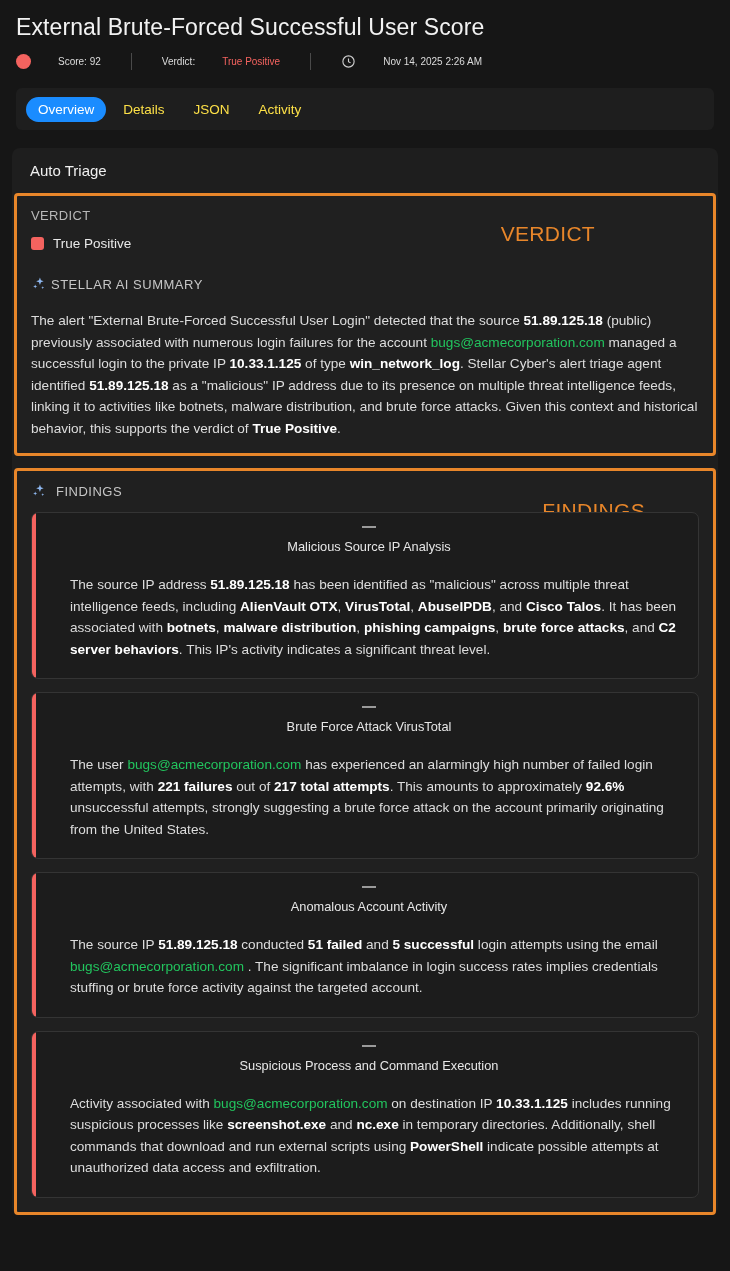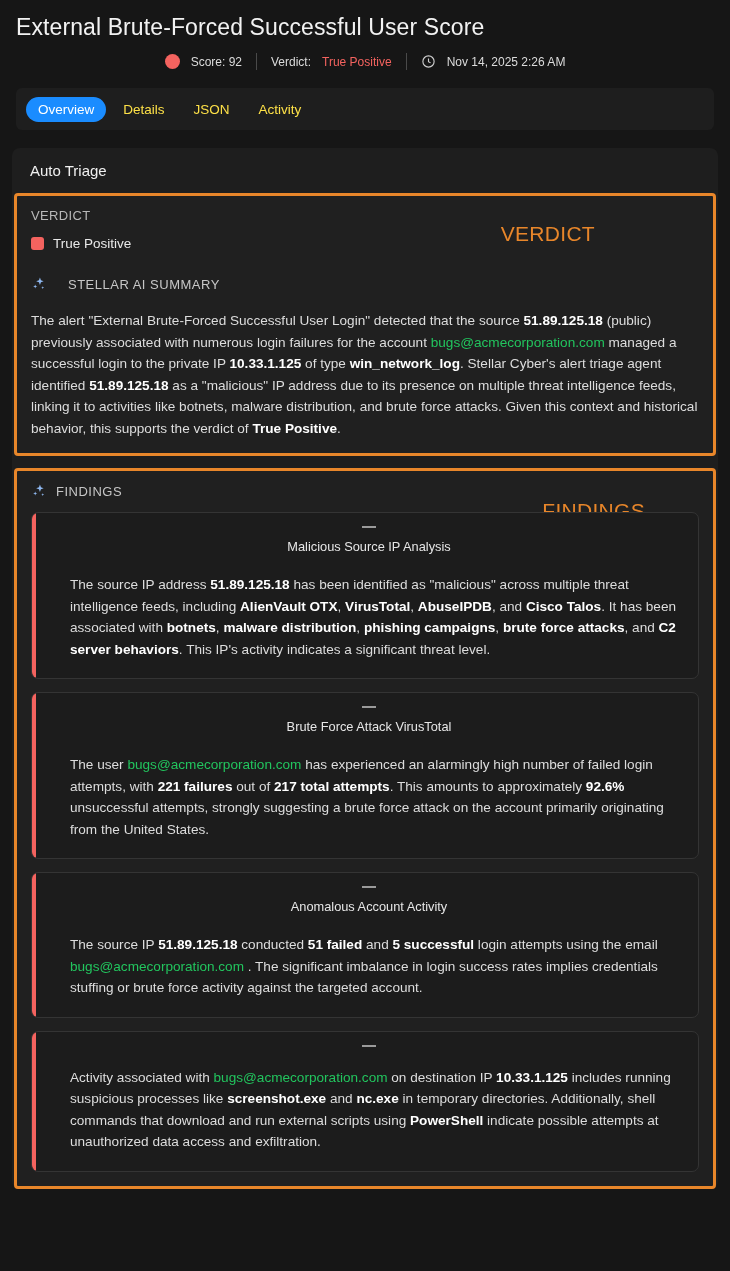--- a/index.html
+++ b/index.html
@@ -17,25 +17,24 @@
   .alert-title {
     font-size: 23px;
     font-weight: 400;
     color: #f2f2f2;
     letter-spacing: .1px;
     line-height: 1.15;
   }
   .meta-row {
     display: flex;
     align-items: center;
-    gap: 11px;
+    gap: 27px;
     margin-top: 13px;
-    font-size: 12px;
+    font-size: 10px;
     color: #dcdcdc;
-    justify-content: center;
   }
   .score-dot {
     width: 15px; height: 15px;
     border-radius: 50%;
     background: #f4635f;
     flex: 0 0 auto;
   }
   .meta-sep {
     width: 1px; height: 17px;
     background: #4a4a4a;
@@ -119,21 +118,21 @@
   .verdict-swatch {
     width: 13px; height: 13px;
     border-radius: 3px;
     background: #f4635f;
     flex: 0 0 auto;
   }
 
   .ai-head {
     display: flex;
     align-items: center;
-    gap: 21px;
+    gap: 4px;
     margin-top: 25px;
     font-size: 13px;
     color: #c6c6c6;
     letter-spacing: .5px;
   }
   .sparkle { flex: 0 0 auto; display: inline-flex; }
 
   .summary-text {
     margin-top: 18px;
     font-size: 13.6px;
@@ -291,18 +290,19 @@
           <div class="finding-title-row">
             <span class="collapse-dash"></span>
             <span class="finding-title">Anomalous Account Activity</span>
           </div>
           <div class="finding-body">The source IP <b>51.89.125.18</b> conducted <b>51 failed</b> and <b>5 successful</b> login attempts using the email <span class="link">bugs@acmecorporation.com</span> . The significant imbalance in login success rates implies credentials stuffing or brute force activity against the targeted account.</div>
         </div>
         <div class="finding">
           <span class="finding-accent"></span>
           <div class="finding-title-row">
             <span class="collapse-dash"></span>
+            <span class="finding-title">Suspicious Process and Command Execution</span>
           </div>
           <div class="finding-body">Activity associated with <span class="link">bugs@acmecorporation.com</span> on destination IP <b>10.33.1.125</b> includes running suspicious processes like <b>screenshot.exe</b> and <b>nc.exe</b> in temporary directories. Additionally, shell commands that download and run external scripts using <b>PowerShell</b> indicate possible attempts at unauthorized data access and exfiltration.</div>
         </div>
       </div>
   </div>
 </div>
 
 </body></html>

